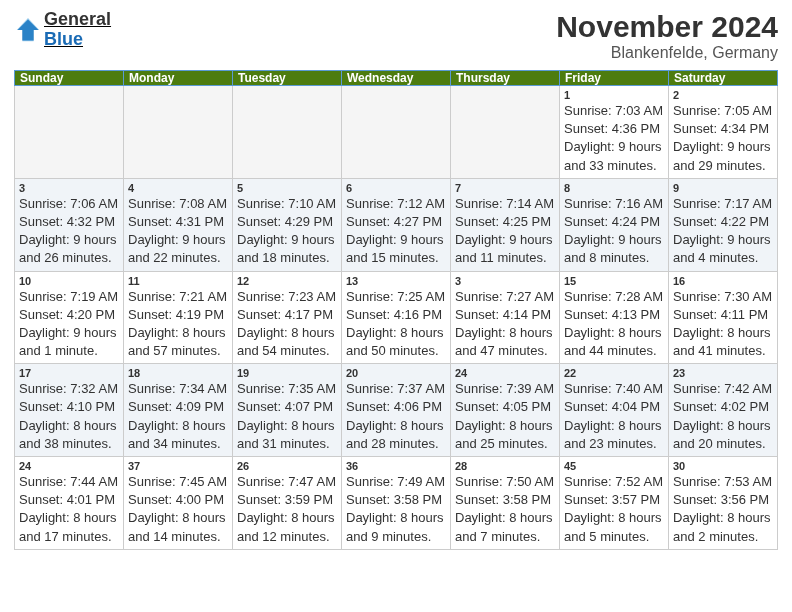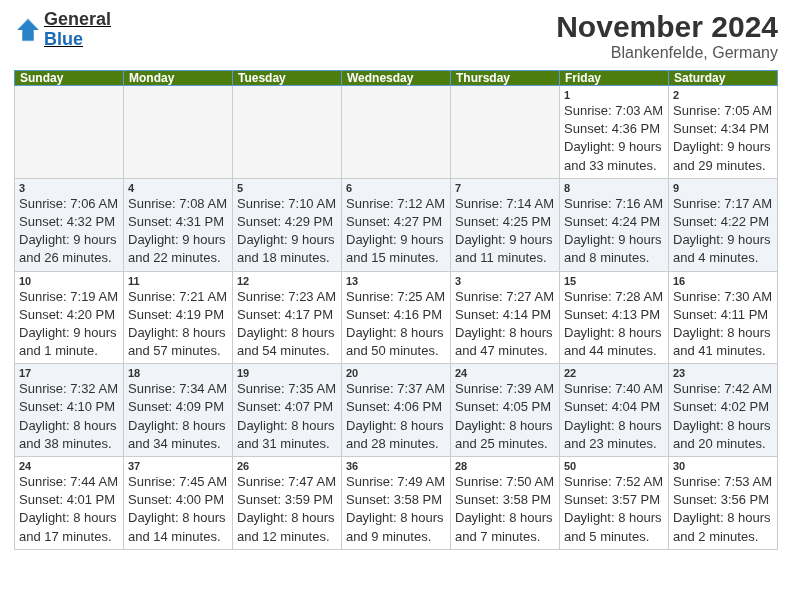--- a/index.html
+++ b/index.html
@@ -250,21 +250,21 @@
           </td>
           <td>
             <span class="day-num">36</span>
             <div class="day-info">Sunrise: 7:49 AM<br>Sunset: 3:58 PM<br>Daylight: 8 hours<br>and 9 minutes.</div>
           </td>
           <td>
             <span class="day-num">28</span>
             <div class="day-info">Sunrise: 7:50 AM<br>Sunset: 3:58 PM<br>Daylight: 8 hours<br>and 7 minutes.</div>
           </td>
           <td>
-            <span class="day-num">50</span>
+            <span class="day-num">45</span>
             <div class="day-info">Sunrise: 7:52 AM<br>Sunset: 3:57 PM<br>Daylight: 8 hours<br>and 5 minutes.</div>
           </td>
           <td>
             <span class="day-num">30</span>
             <div class="day-info">Sunrise: 7:53 AM<br>Sunset: 3:56 PM<br>Daylight: 8 hours<br>and 2 minutes.</div>
           </td>
         </tr>
       </tbody>
   </table>
 </div>

